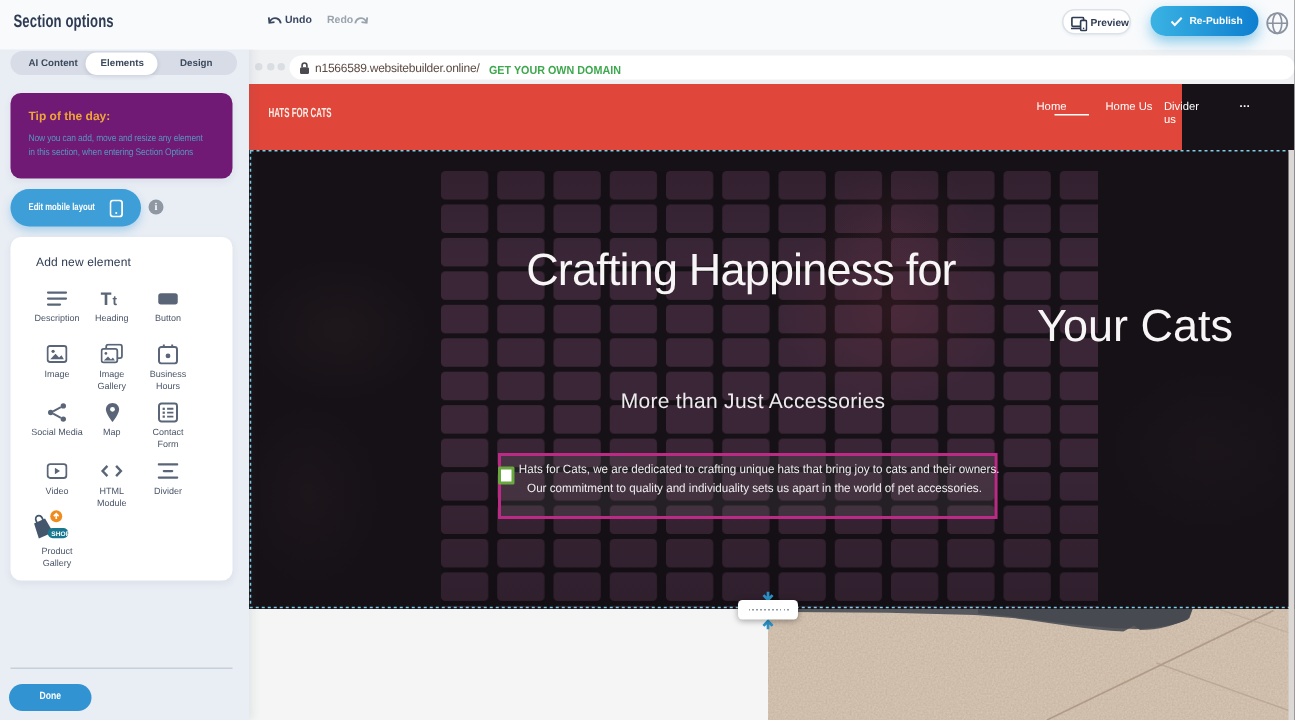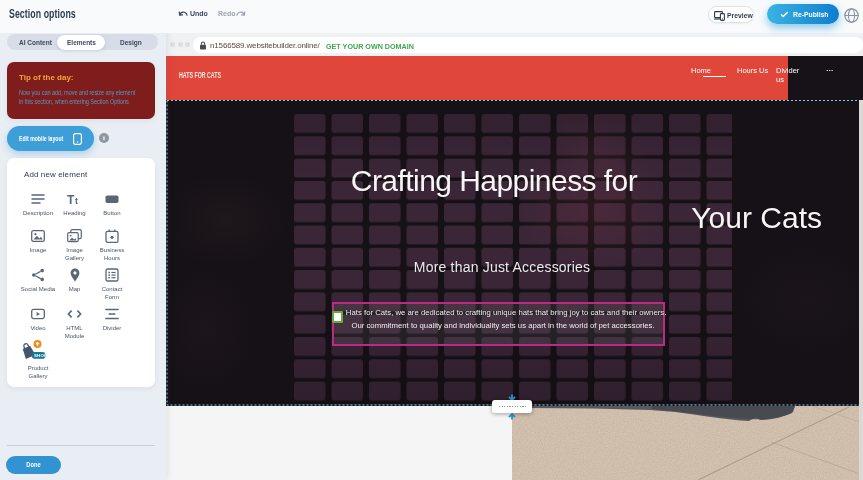--- a/index.html
+++ b/index.html
@@ -18,21 +18,21 @@
   #previewBtn { left:708px; top:6px; width:46px; height:17px; background:#fff; border:1px solid #dde2e8; border-radius:9px; box-shadow:0 1px 2px rgba(40,60,90,.06); }
   #previewBtn span { position:absolute; left:18px; top:5px; font-size:6.8px; font-weight:bold; color:#2e3b52; }
   #repubBtn { left:767px; top:4px; width:72px; height:20px; border-radius:11px; background:linear-gradient(90deg,#3ab3e3,#0e7ecf); box-shadow:0 4px 9px rgba(48,163,218,.55); }
   #repubBtn span { position:absolute; left:26px; top:6.5px; font-size:6.8px; font-weight:bold; color:#fff; }
 
   
   #sidebar { left:0; top:28px; width:166px; height:452px; background:#e9edf4; z-index:20; box-shadow:2px 0 6px rgba(60,80,110,.10); }
   #tabs { left:7px; top:6px; width:151px; height:16px; background:#d7dce6; border-radius:8px; }
   .tab { position:absolute; top:4.5px; font-size:6.5px; font-weight:bold; color:#3c4a5e; }
   #tabActive { position:absolute; left:50px; top:0.5px; width:48px; height:15px; background:#fff; border-radius:8px; box-shadow:0 1px 3px rgba(60,80,110,.18); }
-  #tipcard { left:7px; top:34px; width:148px; height:57px; background:#7f1d1d; border-radius:7px; box-shadow:0 2px 5px rgba(80,100,130,.08); }
+  #tipcard { left:7px; top:34px; width:148px; height:57px; background:#701a75; border-radius:7px; box-shadow:0 2px 5px rgba(80,100,130,.08); }
   #tiphead { left:12px; top:11px; font-size:8px; font-weight:bold; color:#f0a538; }
   #tipbody { left:12px; top:26px; font-size:6.4px; letter-spacing:-.1px; line-height:9px; color:#5795bd; white-space:nowrap; transform:scaleX(.88); transform-origin:left; }
   #mobBtn { left:7px; top:98px; width:87px; height:25px; background:#3d9ed8; border-radius:13px; box-shadow:0 3px 6px rgba(61,158,216,.35); }
   #mobBtn span { position:absolute; left:12px; top:9px; font-size:6.6px; font-weight:bold; color:#fff; display:inline-block; transform:scaleX(.78); transform-origin:left; white-space:nowrap; }
   #infoIc { left:99px; top:105px; width:10px; height:10px; border-radius:50%; background:#8f97a3; color:#fff; font-size:7px; font-weight:bold; text-align:center; line-height:10px; font-family:"Liberation Serif",serif; }
   #addcard { left:7px; top:130px; width:148px; height:229px; background:#fff; border-radius:7px; box-shadow:0 2px 5px rgba(80,100,130,.08); }
   #addhead { left:17px; top:12px; font-size:8px; color:#2e3b52; letter-spacing:.1px; }
   .cell { position:absolute; width:44px; text-align:center; }
   .cell svg { display:block; margin:0 auto; }
   .lbl { font-size:6px; line-height:8px; color:#4a5568; margin-top:3px; }
@@ -299,21 +299,21 @@
     <div id="pinktxt" class="abs">
         <div>Hats for Cats, we are dedicated to crafting unique hats that bring joy to cats and their owners.</div>
         <div>Our commitment to quality and individuality sets us apart in the world of pet accessories.</div>
       </div>
     <div id="handle" class="abs"></div>
 
     <div id="hdr" class="abs">
       <span id="logo" class="abs">HATS FOR CATS</span>
       <span class="nav" style="left:525px;">Home</span>
       <div class="abs" style="left:537px; top:19.5px; width:23px; height:1px; background:#fff;"></div>
-      <span class="nav" style="left:571px;">Hours Us</span>
+      <span class="nav" style="left:571px;">Home Us</span>
       <span class="nav" style="left:610px;">Divider us</span>
       <span class="nav" style="left:660px; top:8px; font-weight:bold;">…</span>
     </div>
 
     <div id="botwhite" class="abs"></div>
     <div id="botbeige" class="abs">
       <svg width="351" height="74">
         <defs>
           <filter id="nz" x="0" y="0" width="100%" height="100%">
             <feTurbulence type="fractalNoise" baseFrequency="0.8" numOctaves="3" stitchTiles="stitch" result="n"></feTurbulence>

